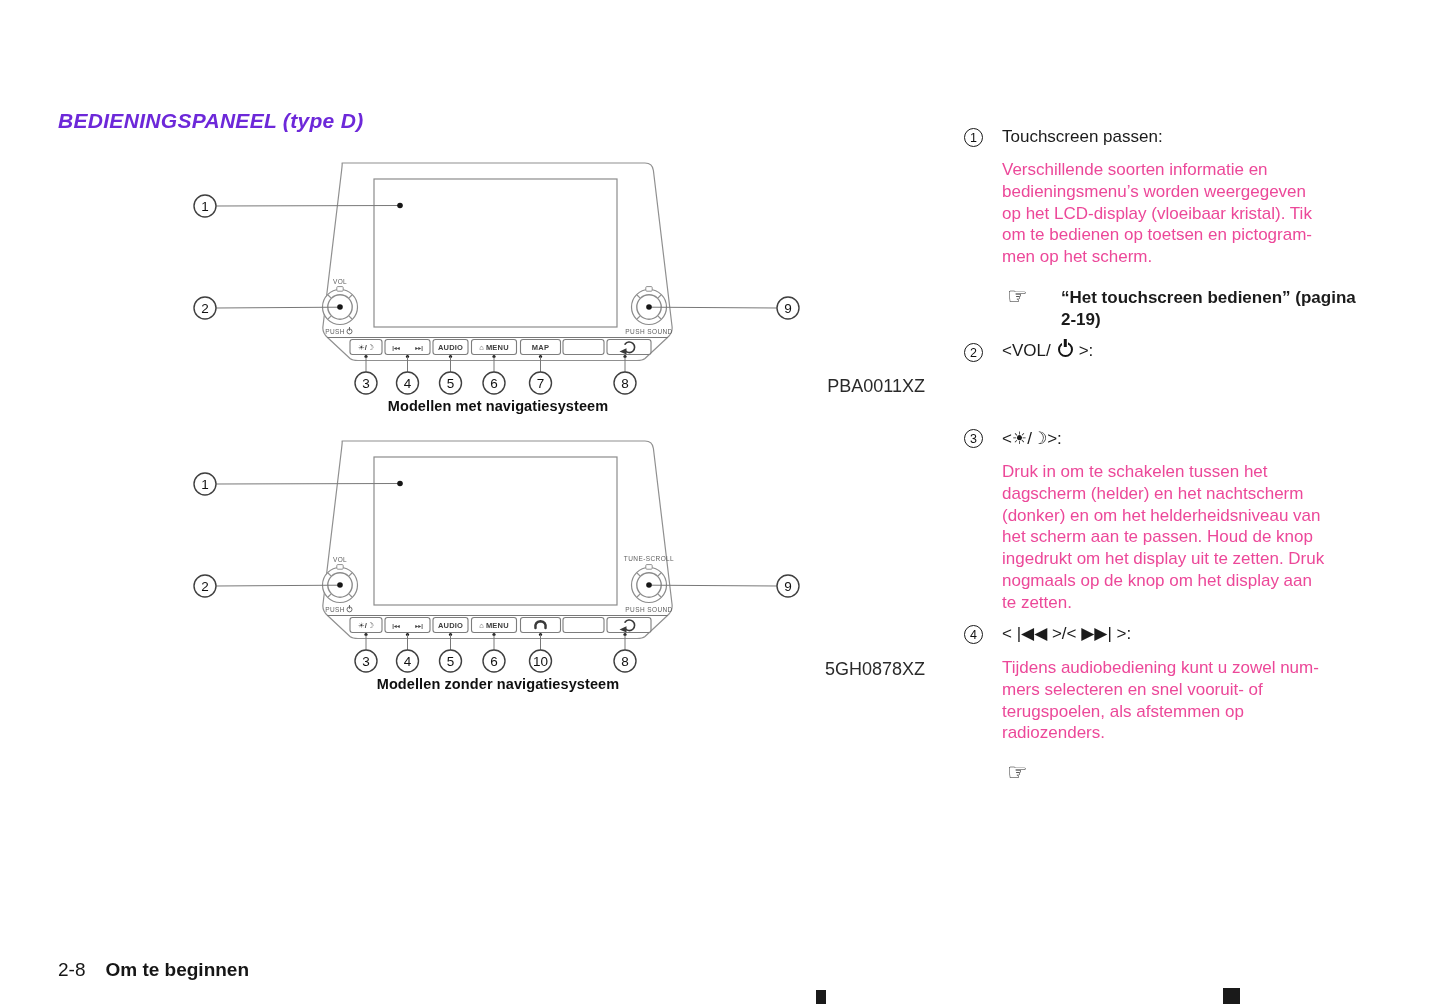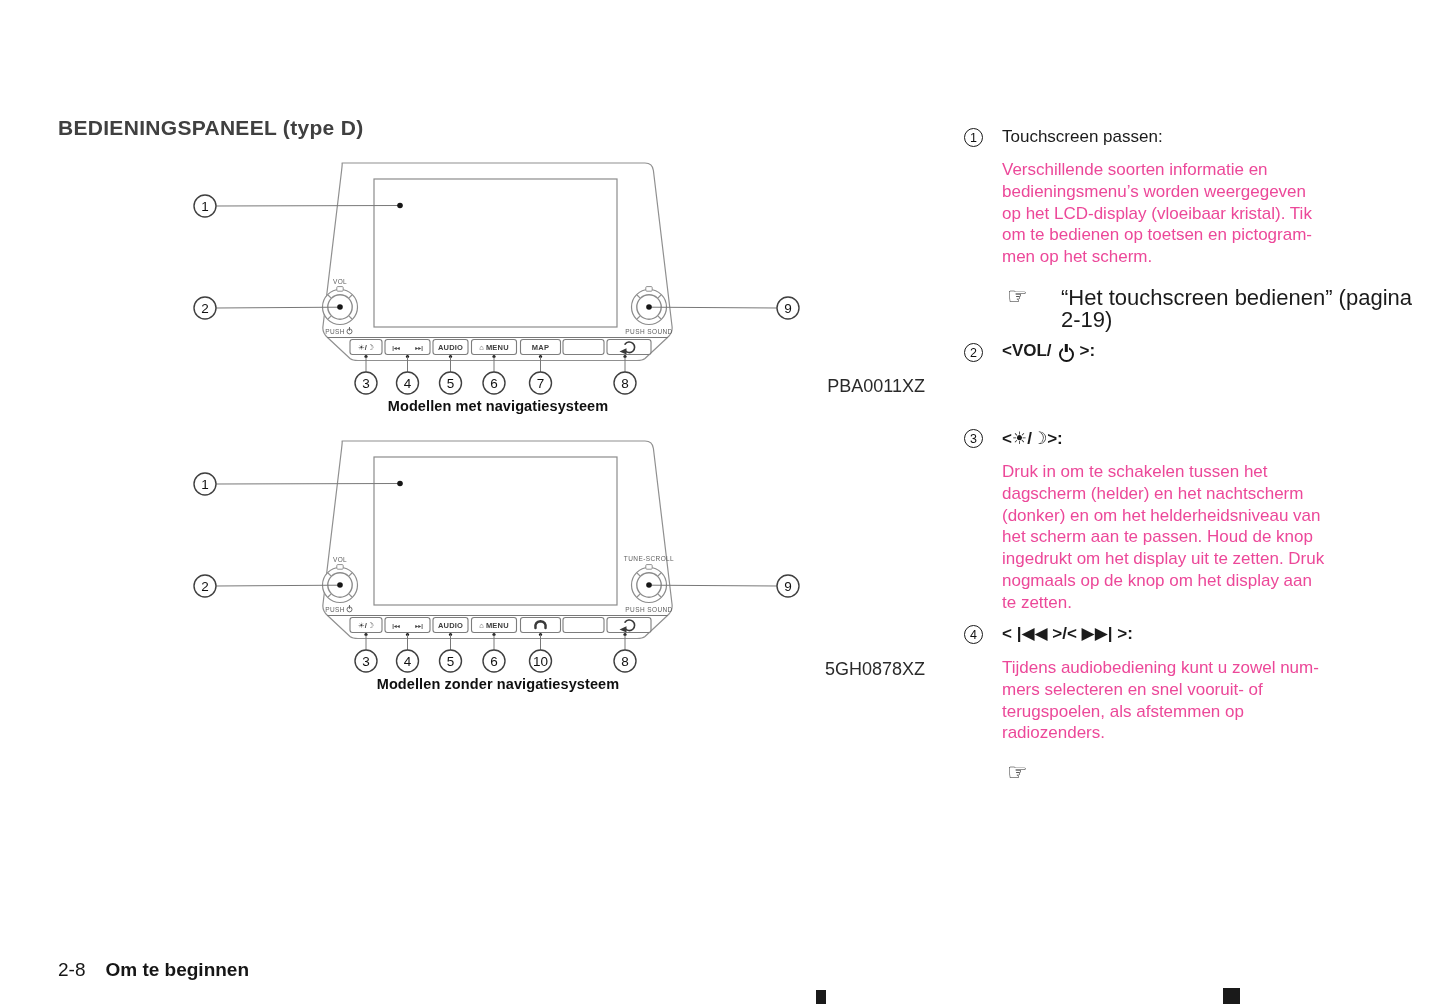--- a/index.html
+++ b/index.html
@@ -2,41 +2,42 @@
 <html><head>
 <meta charset="utf-8">
 <style>
   html,body{margin:0;padding:0;background:#e8e8e8;}
   .page{
     position:relative;width:1445px;height:1004px;background:#ffffff;overflow:hidden;
     font-family:"Liberation Sans","DejaVu Sans",sans-serif;color:#1b1b1b;
   }
   .abs{position:absolute;}
   .page-title{
-    position:absolute;left:58px;top:116px;font-size:21px;font-weight:600;
-    letter-spacing:.3px;color:#404040;white-space:nowrap;
+    position:absolute;left:58px;top:109px;font-size:21px;font-weight:600;
+    letter-spacing:.3px;color:#6d28d9;white-space:nowrap;font-style:italic;
   }
   .fig-code{
     position:absolute;width:110px;text-align:right;font-size:18px;color:#2a2a2a;
   }
   
   .badge{
     position:absolute;width:19px;height:19px;border:1.3px solid #1a1a1a;border-radius:50%;
     display:flex;align-items:center;justify-content:center;font-size:12.5px;color:#111;
     box-sizing:border-box;
   }
   .l-title{position:absolute;font-size:17px;color:#1b1b1b;white-space:nowrap;}
-  .l-title.bold{font-weight:700;display:flex;align-items:flex-end;}
+  .l-title.bold{font-weight:400;display:flex;align-items:flex-start;}
   .l-body{
     position:absolute;width:420px;font-size:17px;line-height:21.8px;color:#ec4899;
     white-space:pre-line;
   }
   .l-ref{
-    position:absolute;width:370px;font-size:22px;line-height:21.8px;color:#1b1b1b;
+    position:absolute;width:370px;font-size:17px;line-height:21.8px;color:#1b1b1b;
     white-space:pre-line;
+    font-weight:bold;
   }
   .manicule{position:absolute;font-size:23px;color:#1b1b1b;line-height:1;}
   .power-icon{
     display:inline-block;width:11px;height:11px;border:2.2px solid #141414;border-radius:50%;
     position:relative;margin:0 6px 0 7px;top:1px;
   }
   .power-icon::before{
     content:"";position:absolute;left:50%;top:-5px;width:6px;height:6px;background:#fff;
     transform:translateX(-50%);
   }

